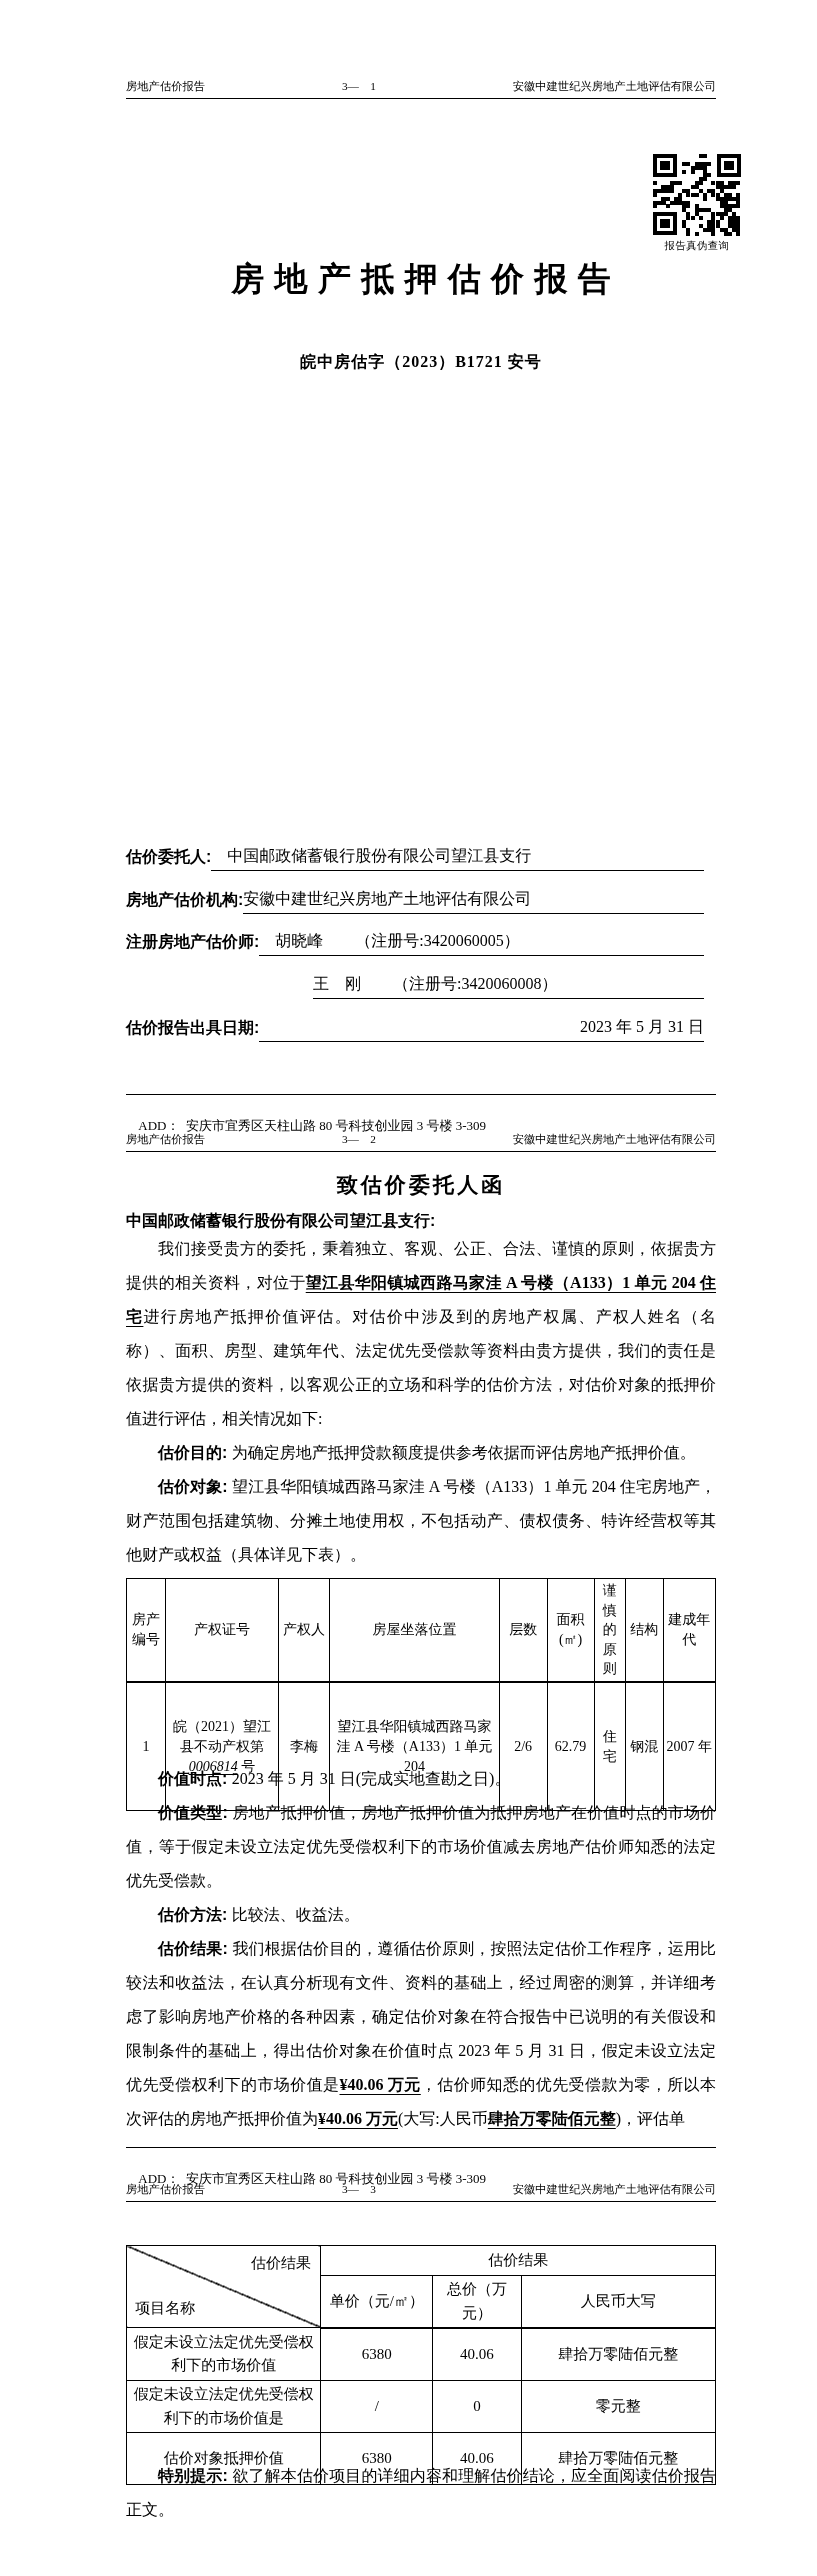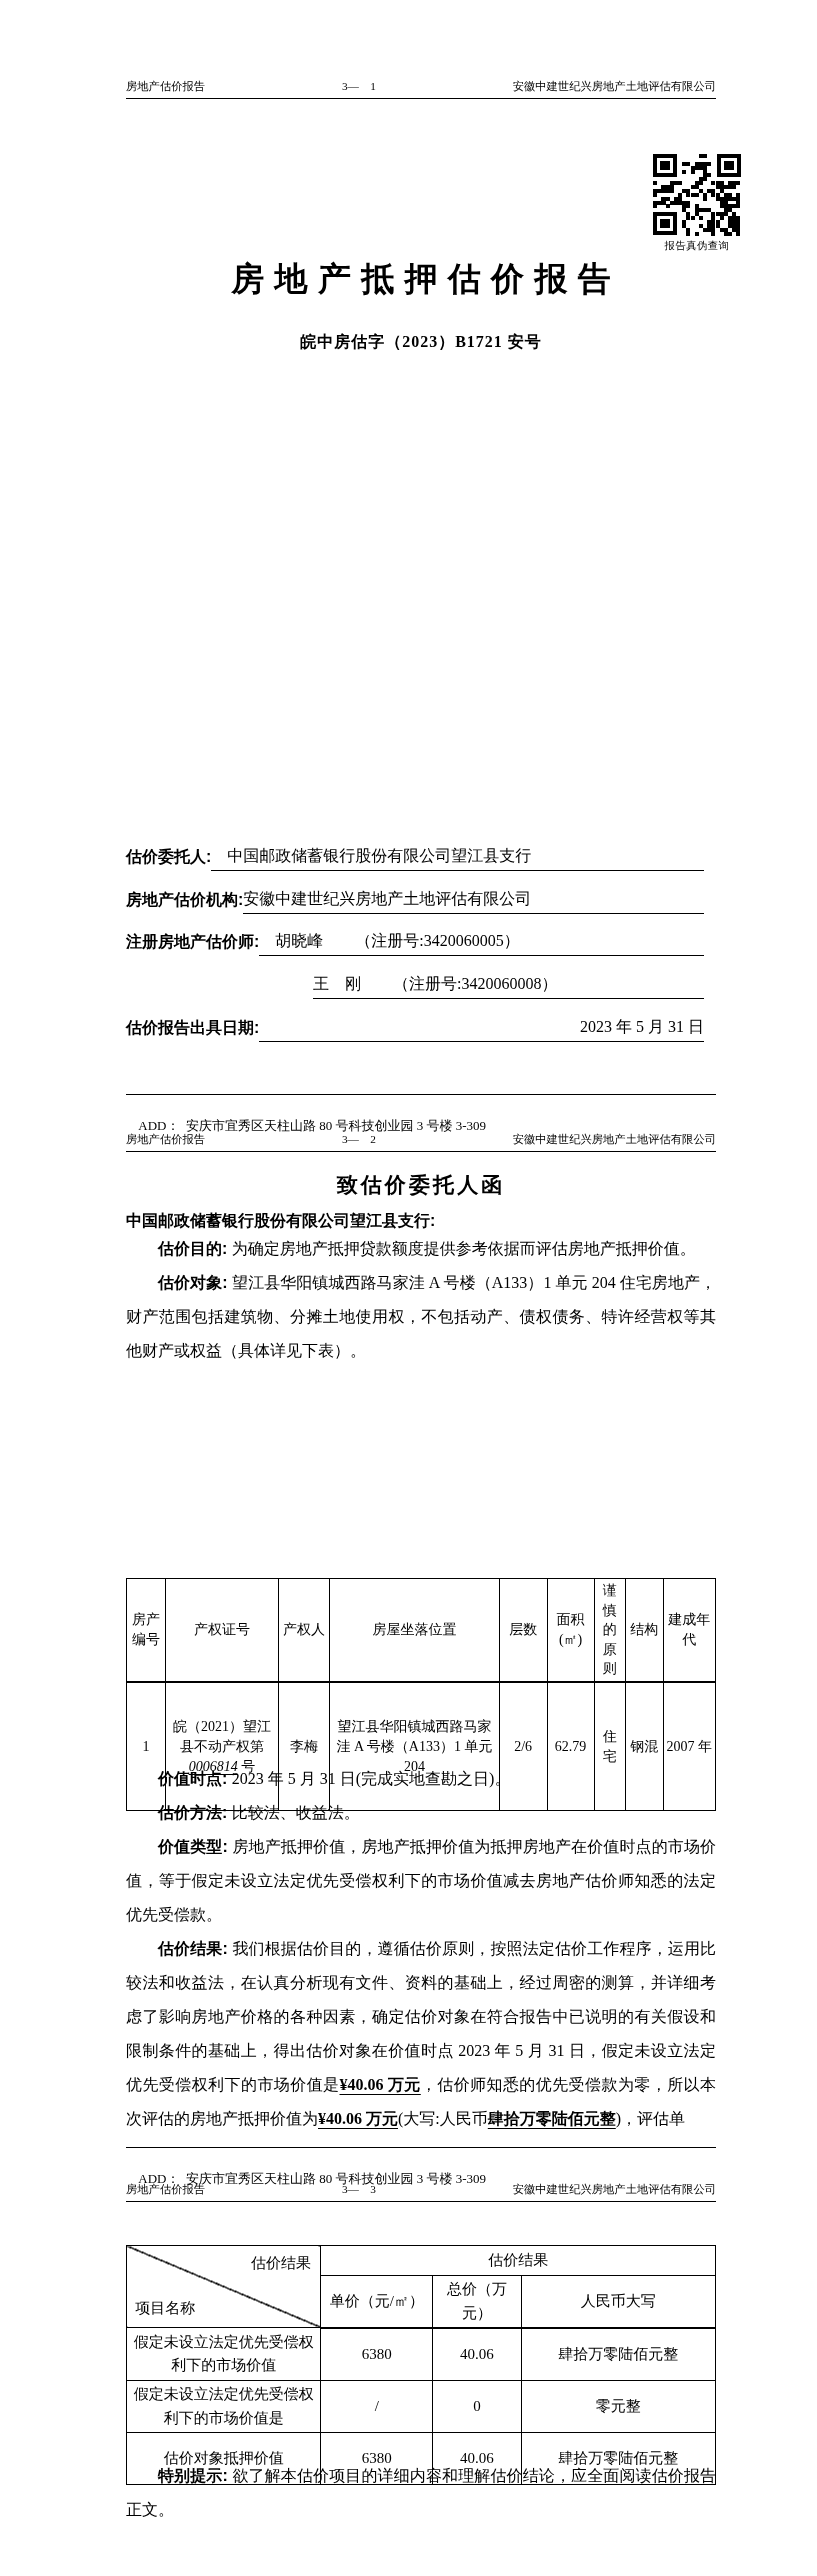--- a/index.html
+++ b/index.html
@@ -29,21 +29,21 @@
   .qr-finder::after { content:""; position:absolute; inset:2.6px; background:#000; }
   .qrm { position:absolute; background:#000; }
   .qr-cap { margin-top:4.1px; width:88px; text-align:center; font-size:10.3px; letter-spacing:0.5px; }
   
   .title {
     position:absolute; left:126px; width:590px; top:257px;
     text-align:center; font-family:"Liberation Sans","DejaVu Sans",sans-serif;
     font-weight:bold; font-size:33px; letter-spacing:10.3px; text-indent:10.3px; white-space:pre;
   }
   .doc-no {
-    position:absolute; left:126px; width:590px; top:332px;
+    position:absolute; left:126px; width:590px; top:352px;
     text-align:center; font-size:16px; font-weight:600; letter-spacing:1px; white-space:pre;
   }
   .frow {
     position:absolute; left:126px; width:578px; height:25px;
     display:flex; align-items:flex-end; font-size:16px; white-space:pre;
   }
   .frow .lab { font-family:"Liberation Sans","DejaVu Sans",sans-serif; font-weight:bold; padding-bottom:3.1px; }
   .frow .val { flex:1; border-bottom:1px solid #000; padding-bottom:3.1px; }
   .frow .val.center { text-align:right; }
   .frow .spacer { flex:0 0 auto; }
@@ -277,20 +277,21 @@
   <div class="run-header" style="top:1132px">
     <span>房地产估价报告</span>
     <span>3—　2</span>
     <span>安徽中建世纪兴房地产土地评估有限公司</span>
   </div>
 
   <div class="letter-heading">致估价委托人函</div>
   <div class="salutation">中国邮政储蓄银行股份有限公司望江县支行:</div>
 
   <div class="flow" style="top:1232px">
+    <p><span>我们接受贵方的委托，秉着独立、客观、公正、合法、谨慎的原则，依据贵方提供的相关资料，对位于</span><span class="em-u">望江县华阳镇城西路马家洼 A 号楼（A133）1 单元 204 住宅</span><span>进行房地产抵押价值评估。对估价中涉及到的房地产权属、产权人姓名（名称）、面积、房型、建筑年代、法定优先受偿款等资料由贵方提供，我们的责任是依据贵方提供的资料，以客观公正的立场和科学的估价方法，对估价对象的抵押价值进行评估，相关情况如下:</span></p>
     <p><span class="b-label">估价目的: </span><span>为确定房地产抵押贷款额度提供参考依据而评估房地产抵押价值。</span></p>
     <p><span class="b-label">估价对象: </span><span>望江县华阳镇城西路马家洼 A 号楼（A133）1 单元 204 住宅房地产，财产范围包括建筑物、分摊土地使用权，不包括动产、债权债务、特许经营权等其他财产或权益（具体详见下表）。</span></p>
   </div>
 
   <table class="t1">
     <colgroup>
       <col style="width:6.6%">
         <col style="width:19.2%">
         <col style="width:8.7%">
         <col style="width:28.8%">
@@ -321,22 +322,22 @@
       <td>62.79</td>
       <td>住宅</td>
       <td>钢混</td>
       <td>2007 年</td>
     </tr>
   </tbody>
     </table>
 
   <div class="flow" style="top:1762px">
     <p><span class="b-label">价值时点: </span><span>2023 年 5 月 31 日(完成实地查勘之日)。</span></p>
+    <p><span class="b-label">价值类型: </span><span>房地产抵押价值，房地产抵押价值为抵押房地产在价值时点的市场价值，等于假定未设立法定优先受偿权利下的市场价值减去房地产估价师知悉的法定优先受偿款。</span></p>
     <p><span class="b-label">估价方法: </span><span>比较法、收益法。</span></p>
-    <p><span class="b-label">价值类型: </span><span>房地产抵押价值，房地产抵押价值为抵押房地产在价值时点的市场价值，等于假定未设立法定优先受偿权利下的市场价值减去房地产估价师知悉的法定优先受偿款。</span></p>
     <p><span class="b-label">估价结果: </span><span>我们根据估价目的，遵循估价原则，按照法定估价工作程序，运用比较法和收益法，在认真分析现有文件、资料的基础上，经过周密的测算，并详细考虑了影响房地产价格的各种因素，确定估价对象在符合报告中已说明的有关假设和限制条件的基础上，得出估价对象在价值时点 2023 年 5 月 31 日，假定未设立法定优先受偿权利下的市场价值是</span><span class="em-u">¥40.06 万元</span><span>，估价师知悉的优先受偿款为零，所以本次评估的房地产抵押价值为</span><span class="em-u">¥40.06 万元</span><span>(大写:人民币</span><span class="em-u">肆拾万零陆佰元整</span><span>)，评估单</span></p>
   </div>
 
   <div class="run-footer" style="top:2147px">
     <span>ADD：  安庆市宜秀区天柱山路 80 号科技创业园 3 号楼 3-309</span>
   </div>
 
   <div class="run-header" style="top:2182px">
     <span>房地产估价报告</span>
     <span>3—　3</span>

